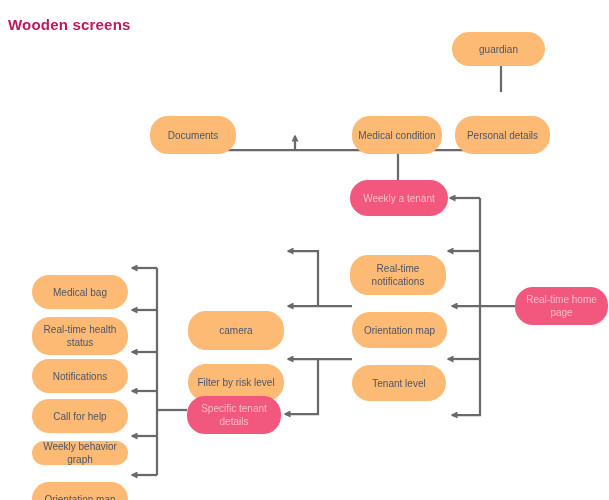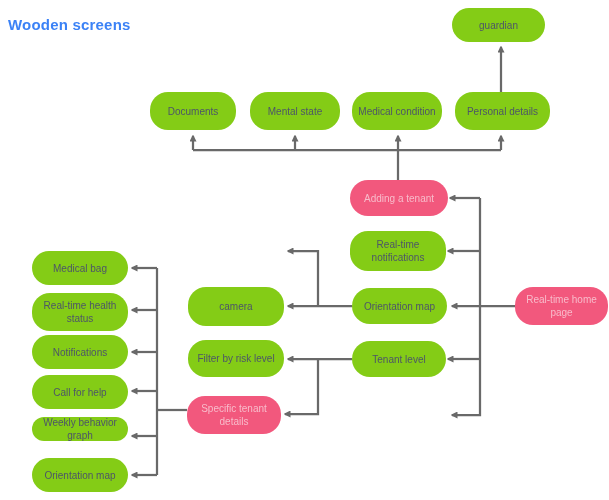--- a/index.html
+++ b/index.html
@@ -15,21 +15,21 @@
     background: #ffffff;
     overflow: hidden;
   }
   .page-title {
     position: absolute;
     left: 8px;
     top: 6px;
     font-size: 15px;
     font-weight: 800;
     letter-spacing: 0.2px;
-    color: #3b82f6;
+    color: #be185d;
   }
   svg.connectors {
     position: absolute;
     left: 0;
     top: 0;
     width: 609px;
     height: 500px;
   }
   .node {
     position: absolute;
@@ -38,22 +38,23 @@
     justify-content: center;
     text-align: center;
     border-radius: 18px;
     font-size: 10px;
     line-height: 1.3;
     padding: 0 5px;
     box-sizing: border-box;
     cursor: default;
   }
   .node.secondary {
-    background: #84cc16;
+    background: #fdba74;
     color: #4d5668;
+    margin-top: 24px;
   }
   .node.primary {
     background: #f2587d;
     color: #f8bccb;
   }
 </style>
 </head>
 <body>
 
 <div class="canvas">
@@ -98,31 +99,28 @@
   </svg>
 
   <h1 class="page-title">Wooden screens</h1>
 
   <div class="node secondary" style="left:452px;top:8px;width:93px;height:34px">
     <span>guardian</span>
   </div>
   <div class="node secondary" style="left:150px;top:92px;width:86px;height:38px">
     <span>Documents</span>
   </div>
-  <div class="node secondary" style="left:250px;top:92px;width:90px;height:38px">
-    <span>Mental state</span>
-  </div>
   <div class="node secondary" style="left:352px;top:92px;width:90px;height:38px">
     <span>Medical condition</span>
   </div>
   <div class="node secondary" style="left:455px;top:92px;width:95px;height:38px">
     <span>Personal details</span>
   </div>
   <div class="node primary" style="left:350px;top:180px;width:98px;height:36px">
-    <span>Adding a tenant</span>
+    <span>Weekly a tenant</span>
   </div>
 
   <div class="node secondary" style="left:350px;top:231px;width:96px;height:40px">
     <span>Real-time notifications</span>
   </div>
   <div class="node secondary" style="left:188px;top:287px;width:96px;height:39px">
     <span>camera</span>
   </div>
   <div class="node secondary" style="left:352px;top:288px;width:95px;height:36px">
     <span>Orientation map</span>

